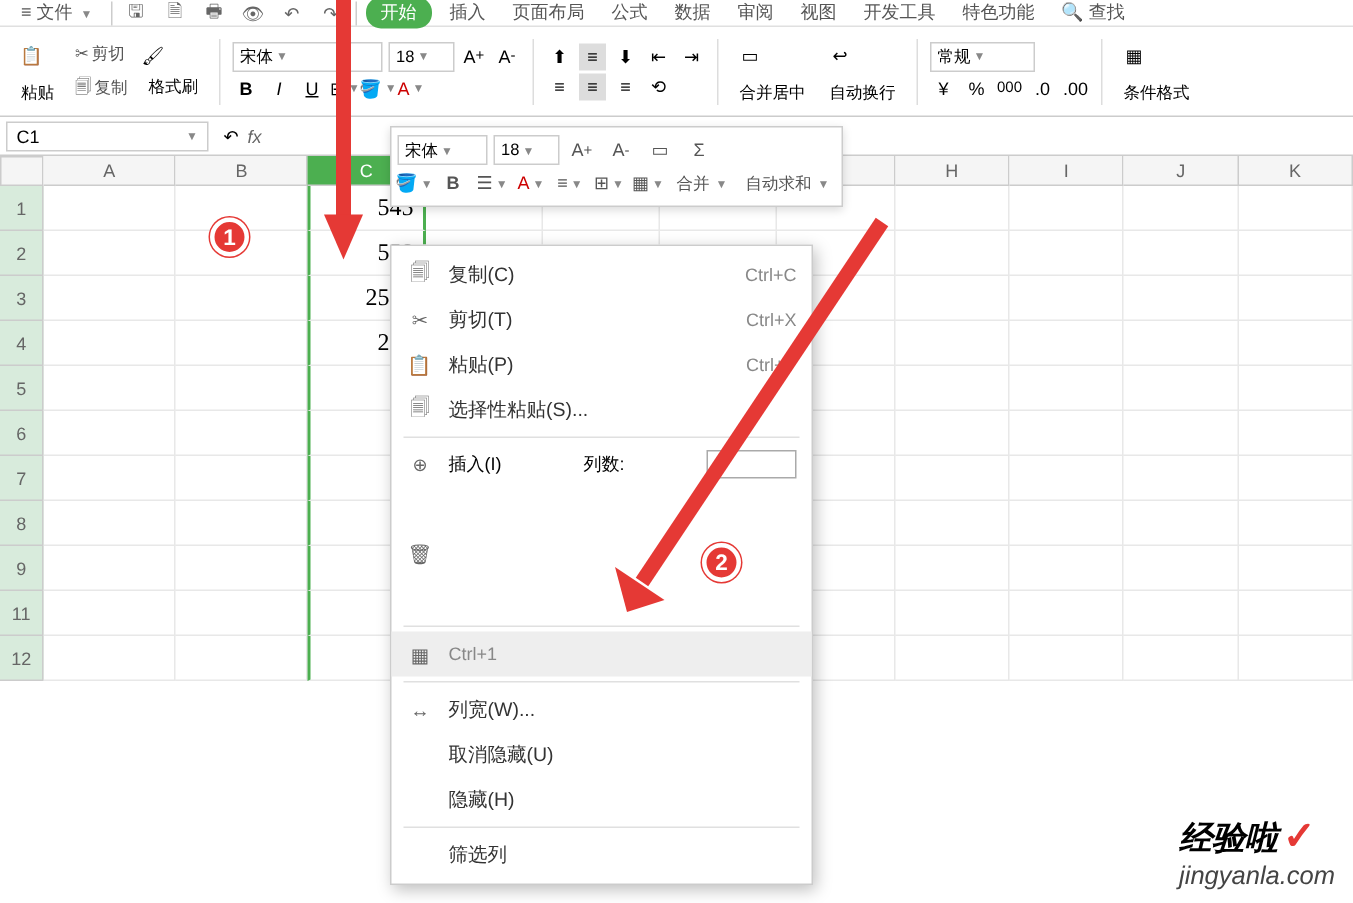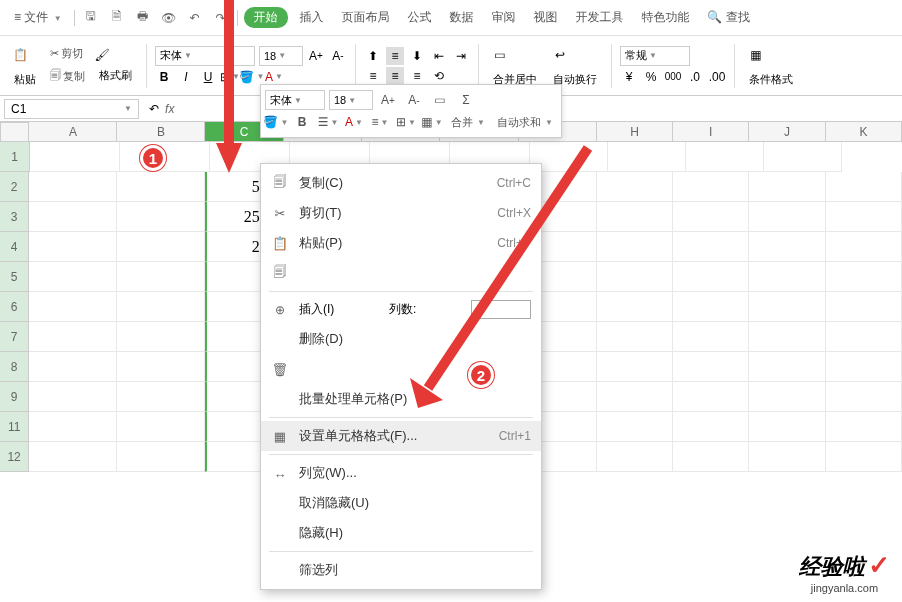--- a/index.html
+++ b/index.html
@@ -1,19 +1,19 @@
 <!DOCTYPE html>
 <html><head>
   <meta charset="utf-8">
   <style>
     * { margin: 0; padding: 0; box-sizing: border-box; }
     body { font-family: "Microsoft YaHei", sans-serif; font-size: 12px; background: #fff; width: 902px; height: 602px; overflow: hidden; position: relative; }
     
     
-    .menu-bar { height: 36px; display: flex; align-items: center; padding: 0 8px; gap: 6px; border-bottom: 1px solid #e0e0e0; }
+    .menu-bar { height: 18px; display: flex; align-items: center; padding: 0 8px; gap: 6px; border-bottom: 1px solid #e0e0e0; }
     .menu-bar .menu-item { padding: 2px 6px; color: #555; cursor: pointer; }
     .menu-bar .icon-btn { width: 20px; height: 20px; display: flex; align-items: center; justify-content: center; color: #666; }
     .menu-bar .pill-active { background: #4CAF50; color: white; padding: 2px 10px; border-radius: 10px; }
     .menu-bar .sep { width: 1px; height: 16px; background: #ccc; }
     
     
     .ribbon { height: 60px; display: flex; align-items: center; padding: 4px 8px; border-bottom: 1px solid #ccc; gap: 4px; }
     .ribbon-group { display: flex; flex-direction: column; gap: 2px; }
     .ribbon-row { display: flex; align-items: center; gap: 4px; }
     .rb-btn { padding: 2px 4px; color: #555; display: flex; align-items: center; gap: 2px; font-size: 11px; }
@@ -61,24 +61,24 @@
     
     
     .arrow-1 { position: absolute; left: 214px; top: -5px; z-index: 70; pointer-events: none; }
     .arrow-2 { position: absolute; left: 398px; top: 138px; z-index: 70; pointer-events: none; }
     
     .badge-circ { width: 26px; height: 26px; border-radius: 50%; background: #E53935; border: 3px solid #fff; color: #fff; font-weight: bold; font-size: 15px; display: flex; align-items: center; justify-content: center; position: absolute; z-index: 75; box-shadow: 0 0 0 1px #E53935; }
     .badge-1 { left: 140px; top: 145px; }
     .badge-2 { left: 468px; top: 362px; }
     
     
-    .watermark { position: absolute; right: 12px; bottom: 8px; text-align: center; z-index: 80; margin-top: 44px; }
+    .watermark { position: absolute; right: 12px; bottom: 8px; text-align: left; z-index: 80; margin-top: 44px; }
     .wm-title { font-size: 22px; font-weight: bold; font-style: italic; font-family: "KaiTi", serif; }
     .wm-check { color: #E53935; font-size: 26px; font-weight: bold; }
-    .wm-sub { font-size: 11px; color: #444; }
+    .wm-sub { font-size: 17px; color: #444; font-style: italic; }
     
     .dd { color: #888; font-size: 8px; margin-left: 2px; }
   </style>
 </head>
 <body>
 
 <div class="menu-bar">
   <span class="menu-item">≡ <span>文件</span> <span class="dd">▼</span></span>
   <span class="sep"></span>
   <span class="icon-btn">🖫</span>
@@ -242,20 +242,21 @@
       <div class="col-h" style="width: 78px;">H</div>
       <div class="col-h" style="width: 78px;">I</div>
       <div class="col-h" style="width: 78px;">J</div>
       <div class="col-h" style="width: 78px;">K</div>
     </div>
   <div class="rows" id="rows">
       <div class="row">
         <div class="row-h hi">1</div>
         <div class="cell" style="width: 90px;"></div>
         <div class="cell" style="width: 90px;"></div>
+        <div class="cell col-sel-left col-sel-right" style="width: 80px;">545</div>
         <div class="cell" style="width: 80px;"></div>
         <div class="cell" style="width: 80px;"></div>
         <div class="cell" style="width: 80px;"></div>
         <div class="cell" style="width: 80px;"></div>
         <div class="cell" style="width: 78px;"></div>
         <div class="cell" style="width: 78px;"></div>
         <div class="cell" style="width: 78px;"></div>
         <div class="cell" style="width: 78px;"></div>
       </div>
       <div class="row">
@@ -412,43 +413,41 @@
       <span class="cm-label">剪切(T)</span>
       <span class="cm-shortcut">Ctrl+X</span>
     </div>
   <div class="cm-item">
       <span class="cm-icon">📋</span>
       <span class="cm-label">粘贴(P)</span>
       <span class="cm-shortcut">Ctrl+V</span>
     </div>
   <div class="cm-item">
       <span class="cm-icon">🗐</span>
+      <span class="cm-label">选择性粘贴(S)...</span>
     </div>
   <div class="cm-sep"></div>
   <div class="cm-input-row">
       <span class="cm-icon">⊕</span>
       <span>插入(I)</span>
       <span style="margin-left:auto">列数:</span>
       <input class="cm-input" value="1" style="">
     </div>
   <div class="cm-item">
       <span class="cm-icon"></span>
-      <span class="cm-label">删除(D)</span>
     </div>
   <div class="cm-item">
       <span class="cm-icon">🗑</span>
     </div>
   <div class="cm-item">
       <span class="cm-icon"></span>
-      <span class="cm-label">批量处理单元格(P)</span>
     </div>
   <div class="cm-sep"></div>
   <div class="cm-item hi">
       <span class="cm-icon">▦</span>
-      <span class="cm-label">设置单元格格式(F)...</span>
       <span class="cm-shortcut">Ctrl+1</span>
     </div>
   <div class="cm-sep"></div>
   <div class="cm-item">
       <span class="cm-icon">↔</span>
       <span class="cm-label">列宽(W)...</span>
     </div>
   <div class="cm-item">
       <span class="cm-icon"></span>
       <span class="cm-label">取消隐藏(U)</span>

